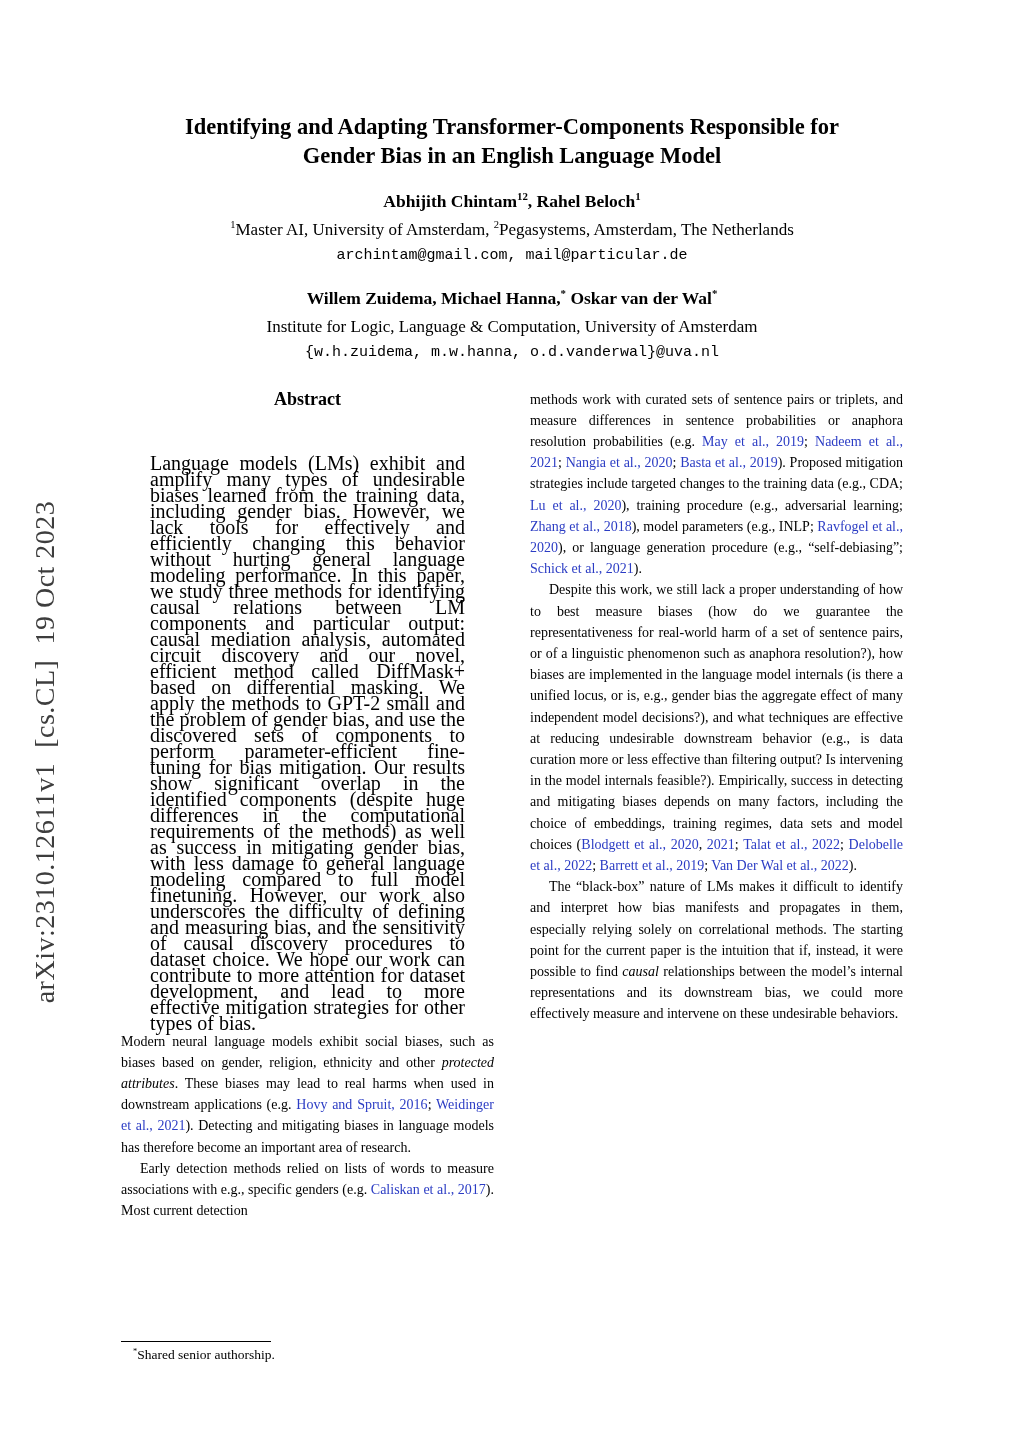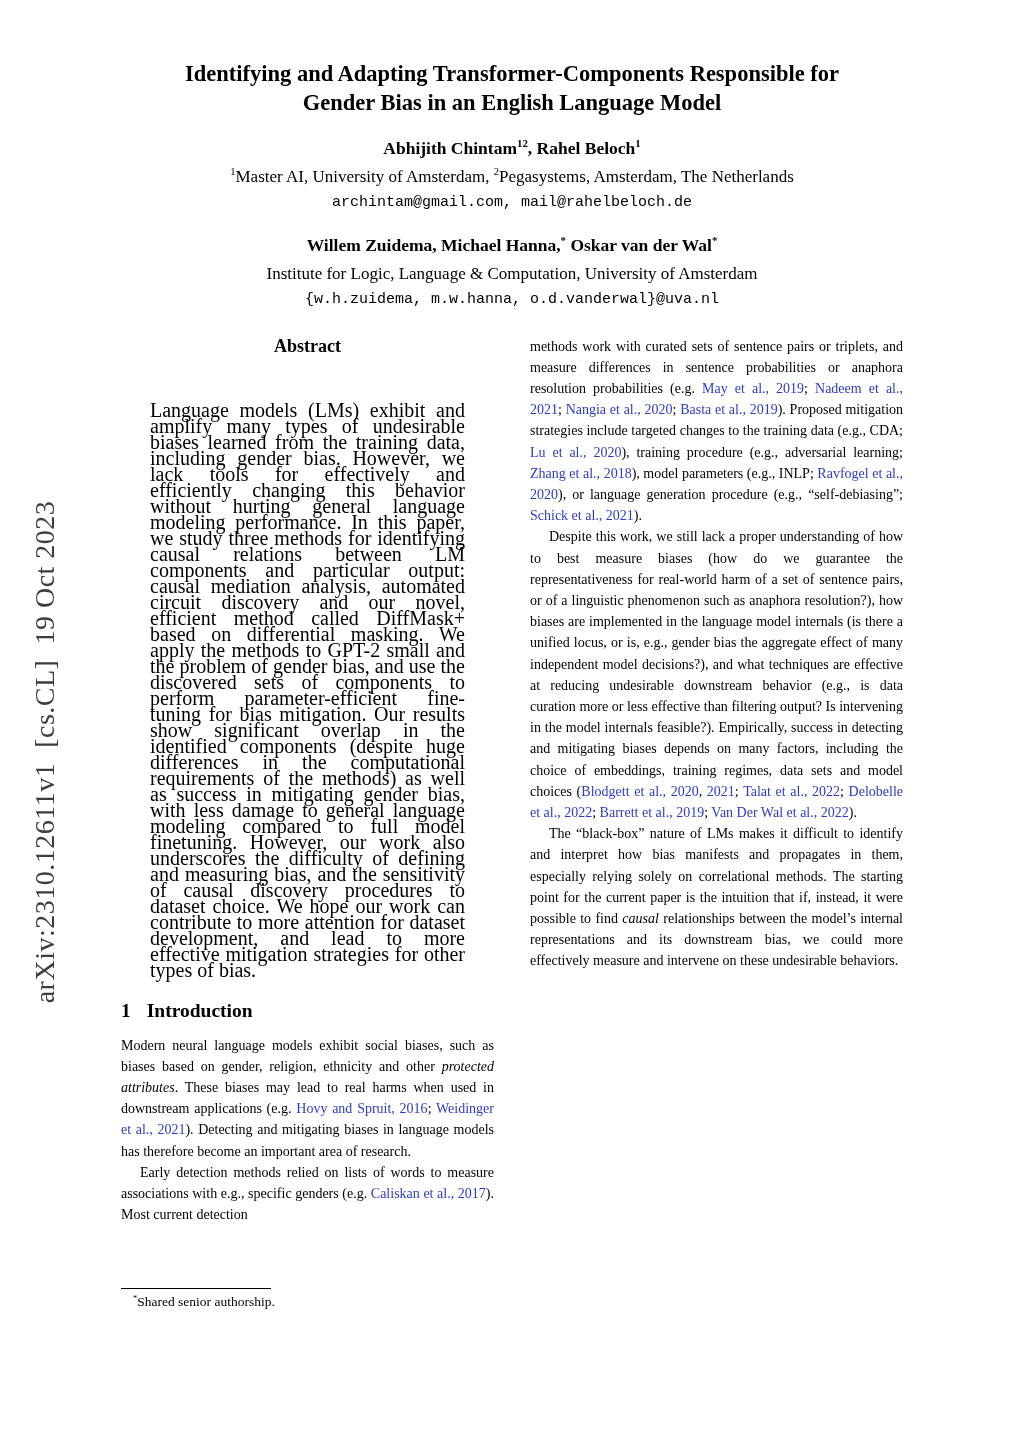--- a/index.html
+++ b/index.html
@@ -15,21 +15,21 @@
   .arxiv-watermark {
     position: absolute;
     left: 45px;
     top: 752px;
     transform: translate(-50%, -50%) rotate(-90deg);
     white-space: pre;
     font-size: 28px;
     letter-spacing: 0.5px;
     color: var(--watermark, #3d3d3d);
   }
-  .content { padding: 59px 121px 0 121px; }
+  .content { padding: 112px 121px 0 121px; }
 
   .paper-header { text-align: center; }
   .title {
     font-size: 22.5px;
     font-weight: bold;
     line-height: 1.3;
     margin: 0 30px 20px 30px;
   }
   .author-block { margin-bottom: 24px; }
   .authors { font-size: 17.5px; font-weight: bold; margin-bottom: 8px; }
@@ -102,41 +102,38 @@
   <div class="arxiv-watermark">arXiv:2310.12611v1  [cs.CL]  19 Oct 2023</div>
 
   <div class="content">
 
     <header class="paper-header">
       <h1 class="title">Identifying and Adapting Transformer-Components Responsible for Gender Bias in an English Language Model</h1>
 
       <div class="author-block">
         <div class="authors">Abhijith Chintam<sup>12</sup>, Rahel Beloch<sup>1</sup></div>
         <div class="affiliation"><sup>1</sup>Master AI, University of Amsterdam, <sup>2</sup>Pegasystems, Amsterdam, The Netherlands</div>
-        <div class="emails">archintam@gmail.com, mail@rahelbeloch.de</div>
+        <div class="emails">archintam@gmail.com, mail@particular.de</div>
       </div>
 
       <div class="author-block">
         <div class="authors">Willem Zuidema, Michael Hanna,<sup>*</sup> Oskar van der Wal<sup>*</sup></div>
         <div class="affiliation">Institute for Logic, Language &amp; Computation, University of Amsterdam</div>
         <div class="emails">{w.h.zuidema, m.w.hanna, o.d.vanderwal}@uva.nl</div>
       </div>
     </header>
 
     <div class="columns">
 
       <div class="col col-left">
         <section class="abstract">
           <h2 class="abstract-heading">Abstract</h2>
           <p class="abstract-text">Language models (LMs) exhibit and amplify many types of undesirable biases learned from the training data, including gender bias. However, we lack tools for effectively and efficiently changing this behavior without hurting general language modeling performance. In this paper, we study three methods for identifying causal relations between LM components and particular output: causal mediation analysis, automated circuit discovery and our novel, efficient method called DiffMask+ based on differential masking. We apply the methods to GPT-2 small and the problem of gender bias, and use the discovered sets of components to perform parameter-efficient fine-tuning for bias mitigation. Our results show significant overlap in the identified components (despite huge differences in the computational requirements of the methods) as well as success in mitigating gender bias, with less damage to general language modeling compared to full model finetuning. However, our work also underscores the difficulty of defining and measuring bias, and the sensitivity of causal discovery procedures to dataset choice. We hope our work can contribute to more attention for dataset development, and lead to more effective mitigation strategies for other types of bias.</p>
         </section>
 
-        <h2 class="section-heading">
-          <span class="sec-num">1</span><span class="sec-title">Introduction</span>
-        </h2>
 
         <div class="body-paras">
             <p class="body-para">Modern neural language models exhibit social biases, such as biases based on gender, religion, ethnicity and other <em>protected attributes</em>. These biases may lead to real harms when used in downstream applications (e.g. <span class="cite-link">Hovy and Spruit, 2016</span>; <span class="cite-link">Weidinger et al., 2021</span>). Detecting and mitigating biases in language models has therefore become an important area of research.</p>
             <p class="body-para indent">Early detection methods relied on lists of words to measure associations with e.g., specific genders (e.g. <span class="cite-link">Caliskan et al., 2017</span>). Most current detection</p>
           </div>
 
         <div class="footnote-block">
           <div class="footnote-rule"></div>
           <div class="footnote"><sup>*</sup>Shared senior authorship.</div>
         </div>

